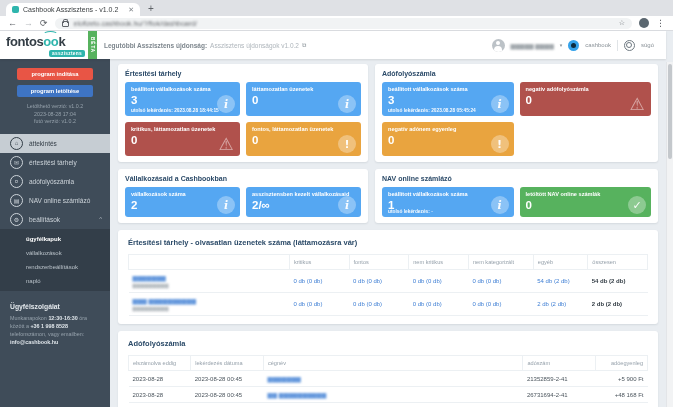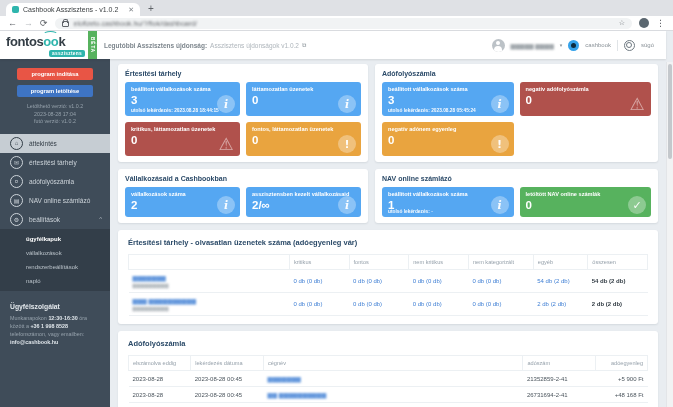--- a/index.html
+++ b/index.html
@@ -278,21 +278,21 @@
             <div class="tile t-green">
               <div class="tile-label">letöltött NAV online számlák</div>
               <div class="tile-value">0</div>
               <div class="tile-icon check">✓</div>
             </div>
           </div>
         </div>
       </div>
 
     <div class="tablecard">
-      <div class="tbl-title">Értesítési tárhely - olvasatlan üzenetek száma (adóegyenleg vár)</div>
+      <div class="tbl-title">Értesítési tárhely - olvasatlan üzenetek száma (láttamozásra vár)</div>
       <table>
         <colgroup>
           <col style="width:31%">
             <col style="width:11.5%">
             <col style="width:11.5%">
             <col style="width:11.5%">
             <col style="width:12.5%">
             <col style="width:10.5%">
             <col style="width:11.5%">
         </colgroup>

